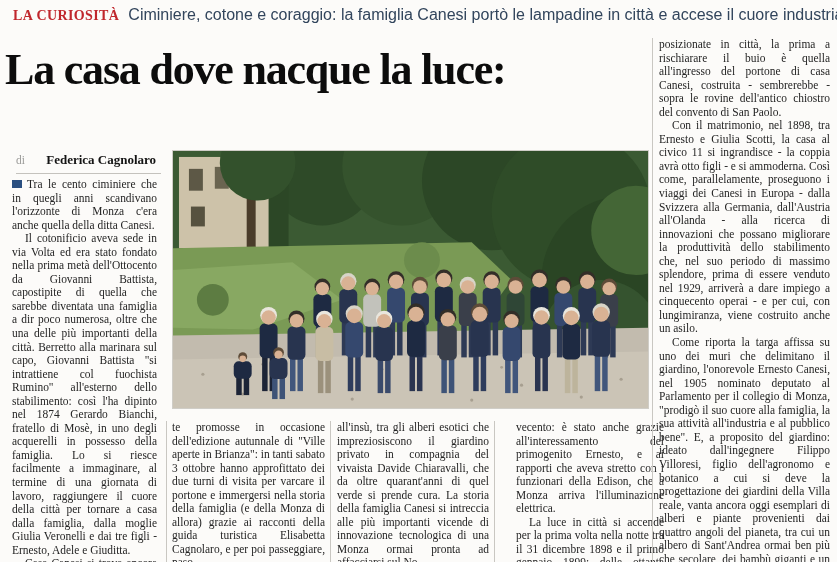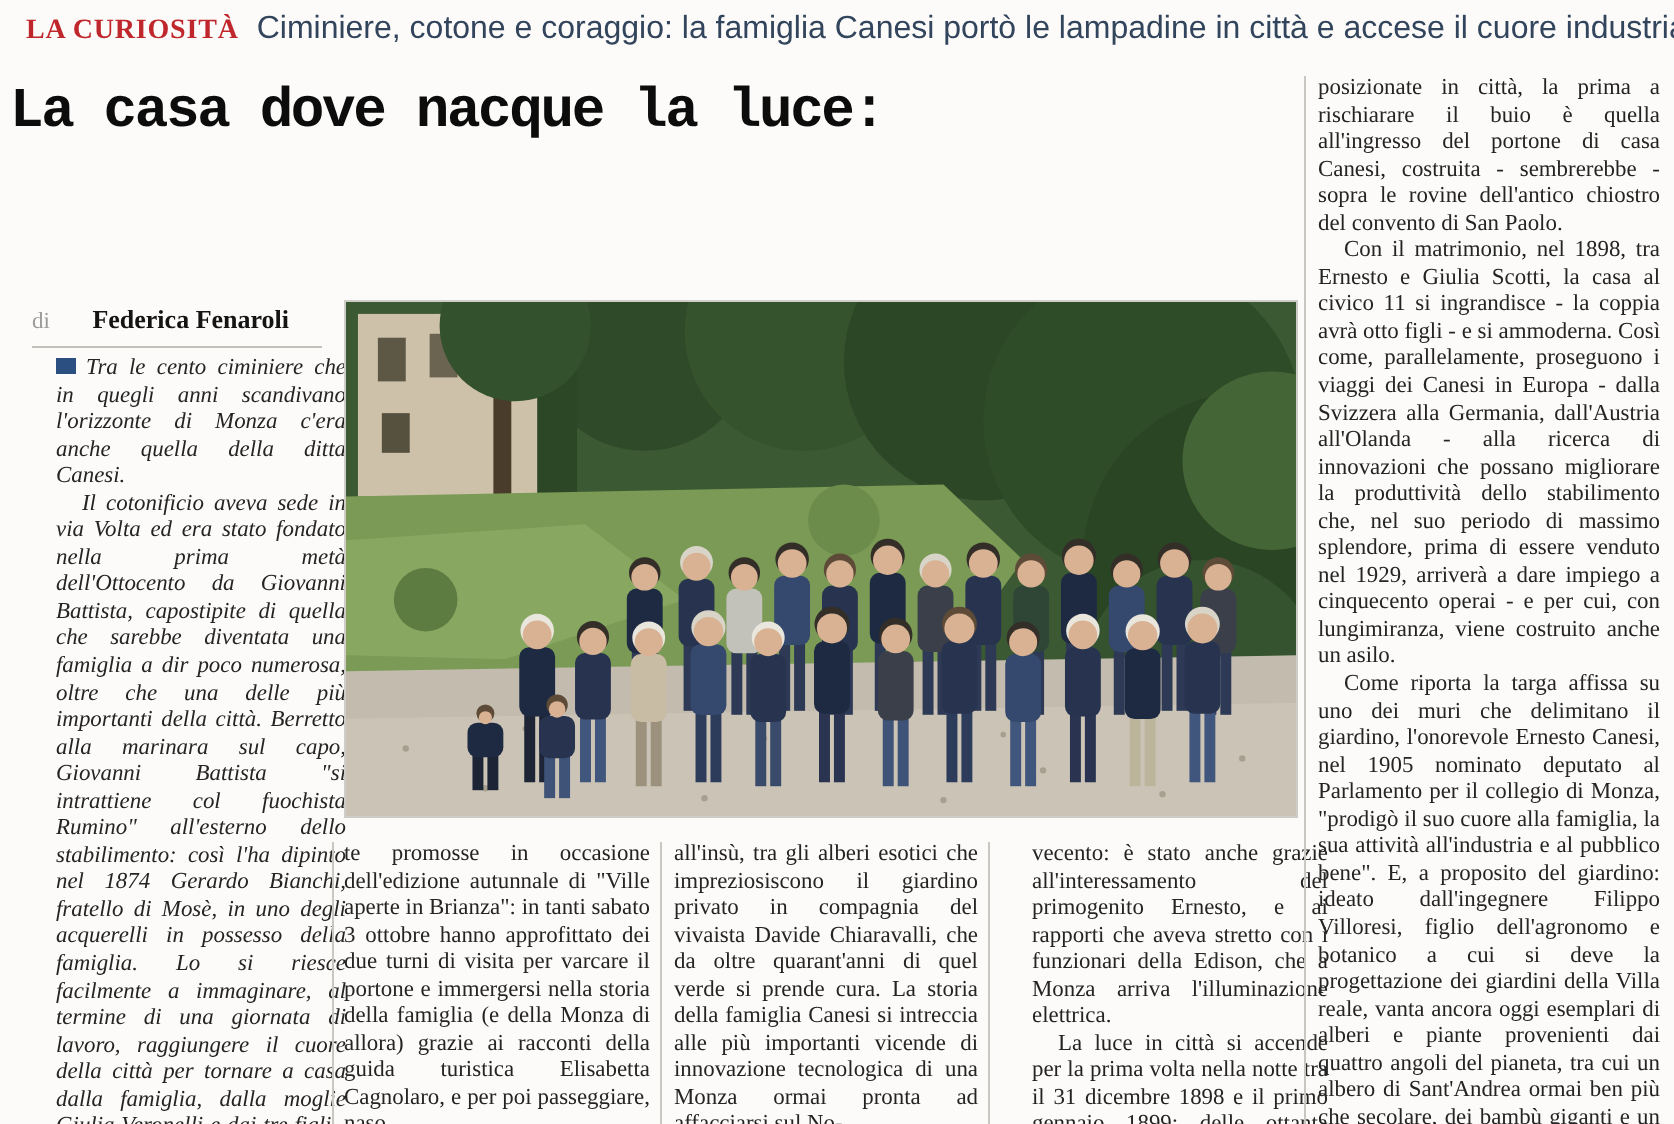--- a/index.html
+++ b/index.html
@@ -13,41 +13,41 @@
   .kicker-label{
     font-family:"Liberation Serif", serif; font-weight:bold;
     font-size:14px; letter-spacing:.4px; color:#c0272d;
   }
   .kicker-subtitle{
     font-family:"Liberation Sans", sans-serif; font-size:16px;
     color:#32455c; margin-left:5px;
   }
   
   .headline{
-    position:absolute; left:5px; top:33px; width:648px;
-    font-family:Liberation Mono, monospace; font-weight:800;
-    font-size:28px; line-height:48px; letter-spacing:-1.2px; color:#0c0c0c;
+    position:absolute; left:5px; top:46px; width:648px;
+    font-family:Liberation Serif, serif; font-weight:800;
+    font-size:44px; line-height:48px; letter-spacing:-1.2px; color:#0c0c0c;
   }
   
   .byline{
     position:absolute; left:16px; top:152px; width:145px;
     border-bottom:1px solid #c4c2bd; padding-bottom:5px;
     font-size:13px;
   }
   .byline-prefix{color:#9a9a98; font-size:11.5px; margin-right:18px;}
   .byline-author{font-weight:bold; color:#141414;}
   
   .col{
     position:absolute; overflow:hidden;
     font-size:11.45px; line-height:13.55px; text-align:justify;
     color:#242424; hyphens:auto; -webkit-hyphens:auto;
   }
   .col p{margin:0;}
   .col p.indent{text-indent:13px;}
-  .col-1{left:28px;  top:178px; width:145px; height:384px;font-style:italic;}
+  .col-1{left:12px;  top:178px; width:145px; height:384px;}
   .col-2{left:172px; top:421px; width:153px; height:141px;}
   .col-3{left:337px; top:421px; width:152px; height:141px;}
   .col-4{left:516px; top:421px; width:148px; height:141px;}
   .col-5{left:659px; top:38px;  width:171px; height:524px;}
   .bullet{
     display:inline-block; width:10px; height:8px; background:#2a4f80;
     margin-right:5px; vertical-align:baseline;
   }
   
   .vrule{position:absolute; width:1px; background:#c9c7c2;}
@@ -71,21 +71,21 @@
     <span class="kicker-label">LA CURIOSITÀ</span>
     <span class="kicker-subtitle">Ciminiere, cotone e coraggio: la famiglia Canesi portò le lampadine in città e accese il cuore industriale</span>
   </div>
 
   <div class="headline">
     <div>La casa dove nacque la luce:</div>
   </div>
 
   <div class="byline">
     <span class="byline-prefix">di</span>
-    <span class="byline-author">Federica Fenaroli</span>
+    <span class="byline-author">Federica Cagnolaro</span>
   </div>
 
   <div class="col col-1">
     <p><span class="bullet"></span><span>Tra le cento ciminiere che in quegli anni scandivano l'orizzonte di Monza c'era anche quella della ditta Canesi.</span></p>
     <p class="indent">Il cotonificio aveva sede in via Volta ed era stato fondato nella prima metà dell'Ottocento da Giovanni Battista, capostipite di quella che sarebbe diventata una famiglia a dir poco numerosa, oltre che una delle più importanti della città. Berretto alla marinara sul capo, Giovanni Battista "si intrattiene col fuochista Rumino" all'esterno dello stabilimento: così l'ha dipinto nel 1874 Gerardo Bianchi, fratello di Mosè, in uno degli acquerelli in possesso della famiglia. Lo si riesce facilmente a immaginare, al termine di una giornata di lavoro, raggiungere il cuore della città per tornare a casa dalla famiglia, dalla moglie Giulia Veronelli e dai tre figli - Ernesto, Adele e Giuditta.</p>
     <p class="indent">Casa Canesi si trova ancora oggi al civico 11 di via Carlo Alberto e per la prima volta, grazie all'impegno della sezione di Monza di Italia Nostra, è stata inserita nel circuito di visite guida-</p>
   </div>
 
   <div class="photo">
     <svg viewBox="0 0 477 259" preserveAspectRatio="none">

